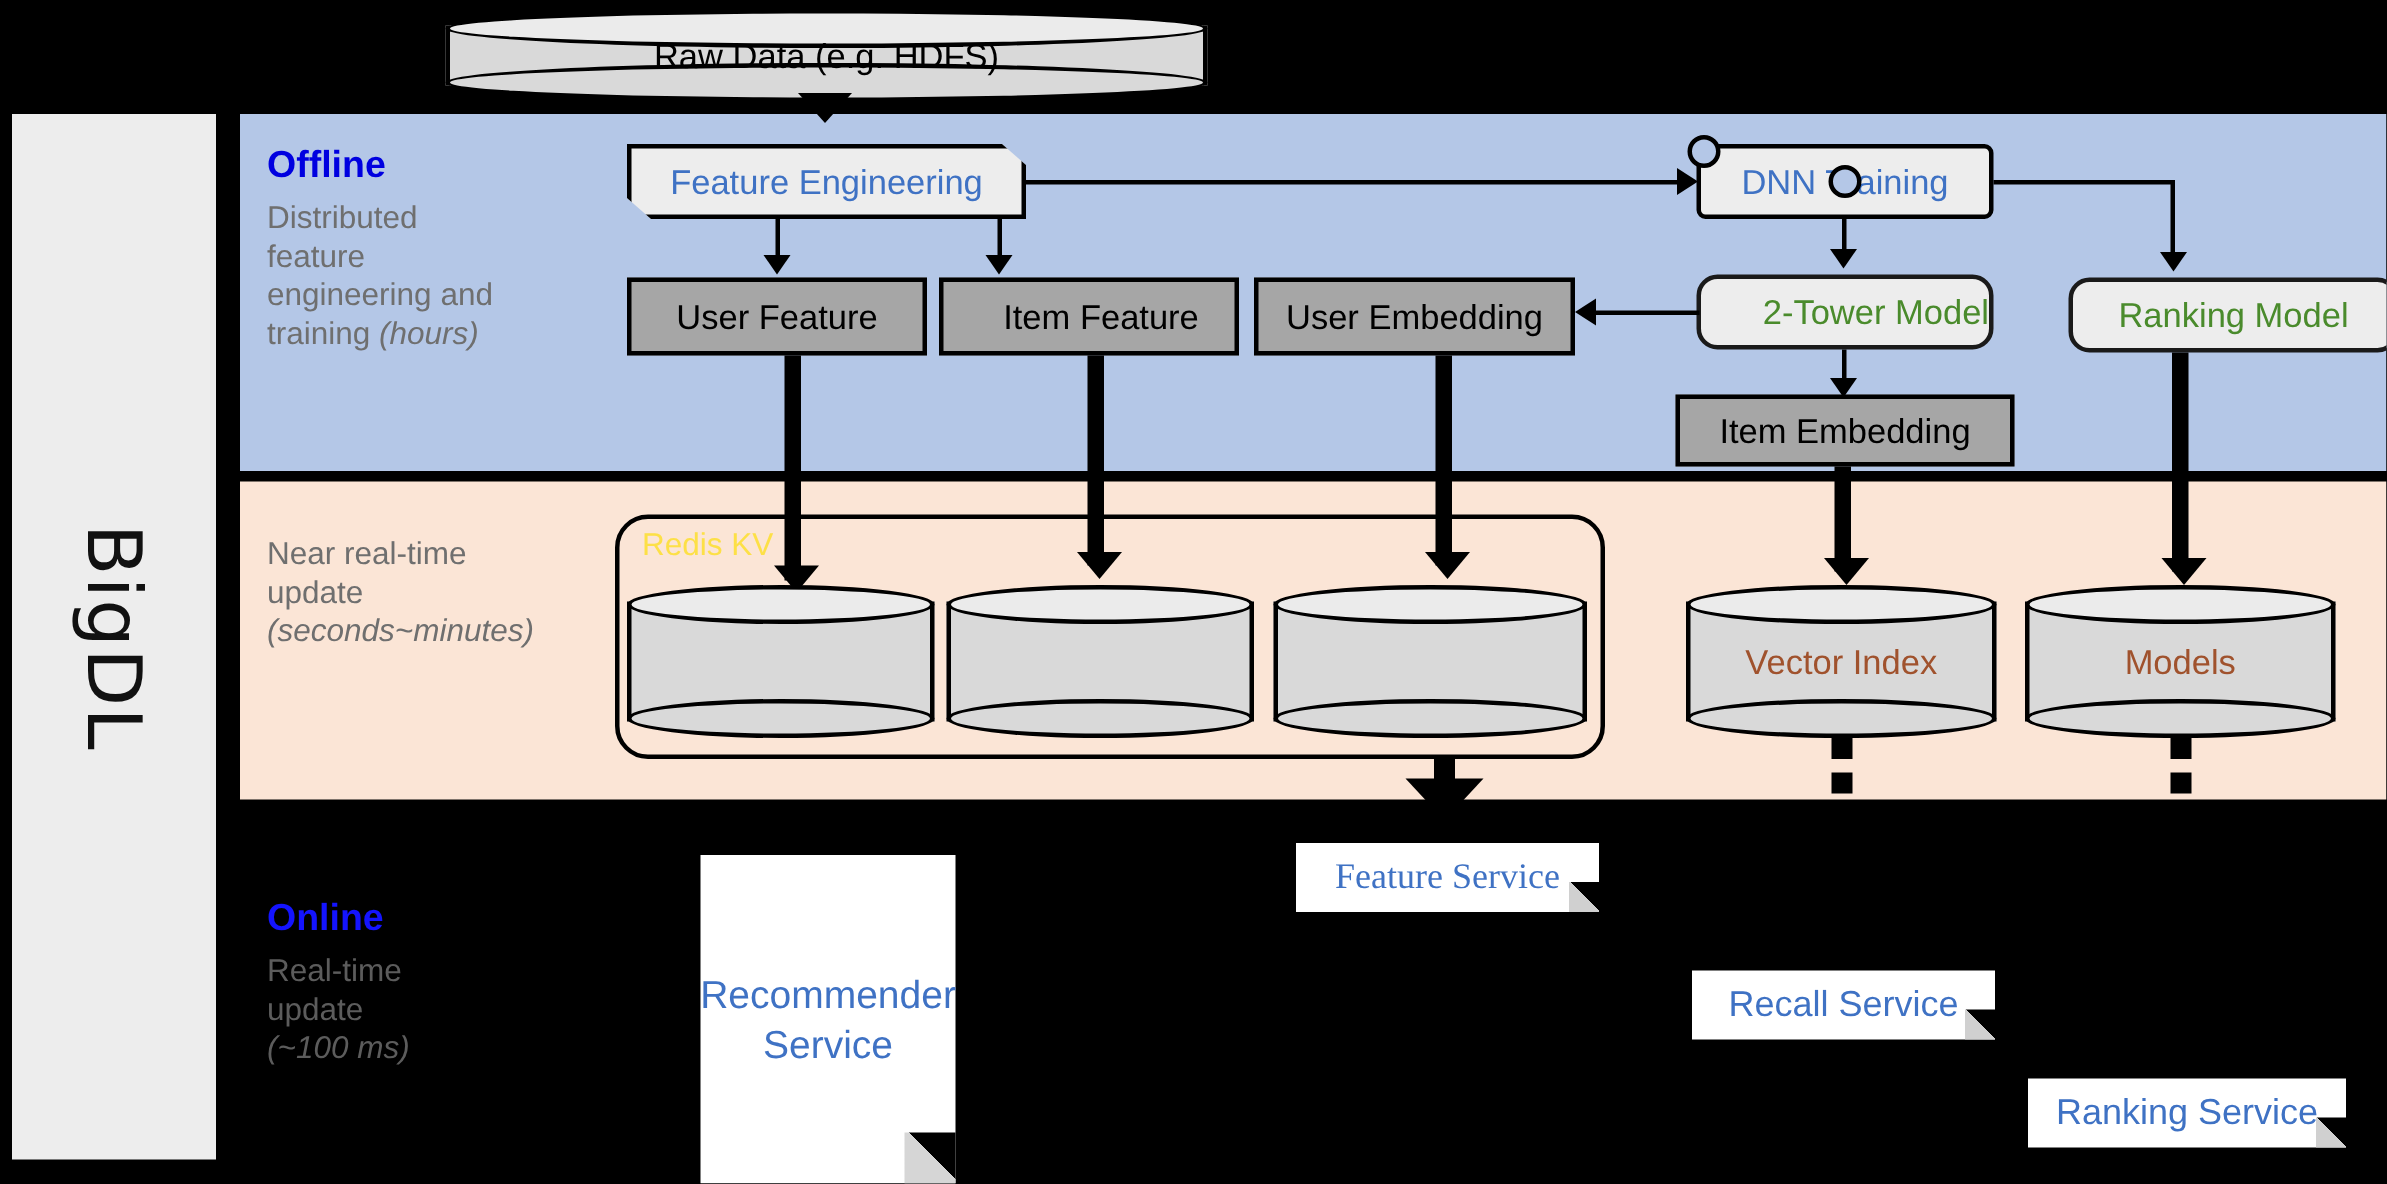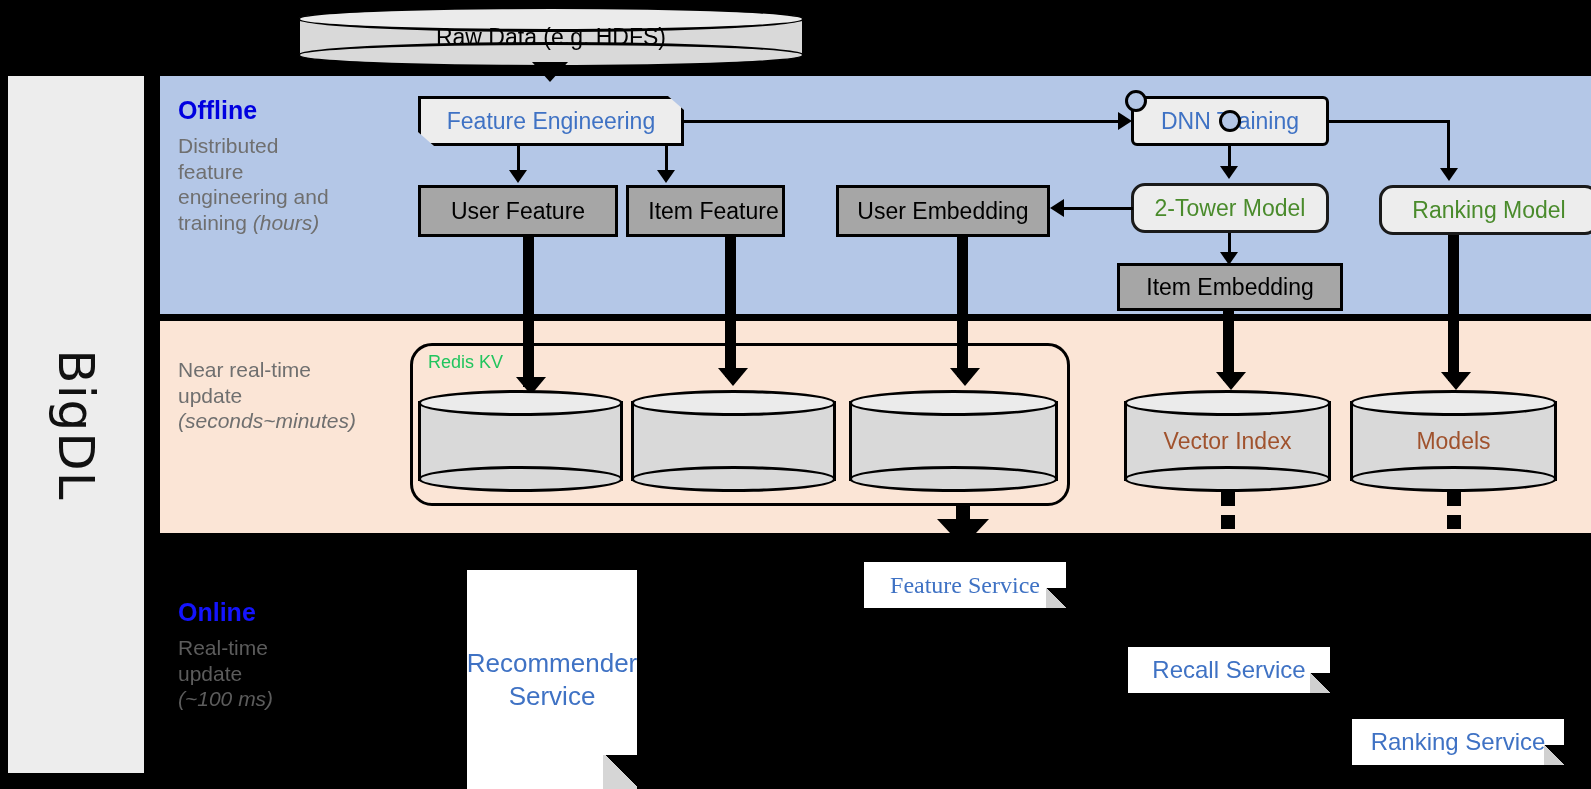--- a/index.html
+++ b/index.html
@@ -66,21 +66,21 @@
        font-size:24px;color:#3f72c4;}
   .doc .fold{position:absolute;right:0;bottom:0;width:20px;height:20px;
              background:linear-gradient(225deg,#000 0 48%,#d0d0d0 48% 100%);}
   .doc.big{font-size:26px;line-height:1.25;}
   .doc.big .fold{width:34px;height:34px;
              background:linear-gradient(225deg,#000 0 46%,#d6d6d6 46% 100%);}
 
   
   #redis-box{position:absolute;left:410px;top:343px;width:660px;height:163px;
              border:3px solid #000;border-radius:22px;box-sizing:border-box;}
-  #redis-label{position:absolute;left:428px;top:352px;font-size:18px;color:#22c55e;}
+  #redis-label{position:absolute;left:428px;top:352px;font-size:21px;color:#fde047;}
 
   
   .ln{position:absolute;background:#000;}
   .vline{width:3px;}
   .hline{height:3px;}
   .thick{width:11px;background:#000;}
   .ah-down{position:absolute;width:0;height:0;border-left:9px solid transparent;
            border-right:9px solid transparent;border-top:13px solid #000;}
   .ah-down.fat{border-left-width:15px;border-right-width:15px;border-top-width:18px;}
   .ah-left{position:absolute;width:0;height:0;border-top:9px solid transparent;
@@ -145,28 +145,28 @@
     <span class="blueT">Feature Engineering</span>
   </div>
 
   <div class="node bowtie" style="left:1131px;top:96px;width:198px;height:50px;">
     <span class="blueT">DNN Training</span>
   </div>
 
   <div class="node rect grey" style="left:418px;top:185px;width:200px;height:52px;">
     <span>User Feature</span>
   </div>
-  <div class="node rect grey" style="left:626px;top:185px;width:159px;height:52px;padding-left:16px;">
+  <div class="node rect grey" style="left:626px;top:185px;width:200px;height:52px;padding-left:16px;">
     <span>Item Feature</span>
   </div>
   <div class="node rect grey" style="left:836px;top:185px;width:214px;height:52px;">
     <span>User Embedding</span>
   </div>
 
-  <div class="node rounded" style="left:1131px;top:183px;width:198px;height:50px;">
+  <div class="node rounded" style="left:1131px;top:183px;width:198px;height:50px;justify-content:flex-end;">
     <span class="green">2-Tower Model</span>
   </div>
   <div class="node rounded" style="left:1353px;top:185px;width:220px;height:50px;margin-left:26px;">
     <span class="green">Ranking Model</span>
   </div>
 
   <div class="node rect grey" style="left:1117px;top:263px;width:226px;height:48px;">
     <span>Item Embedding</span>
   </div>
 

